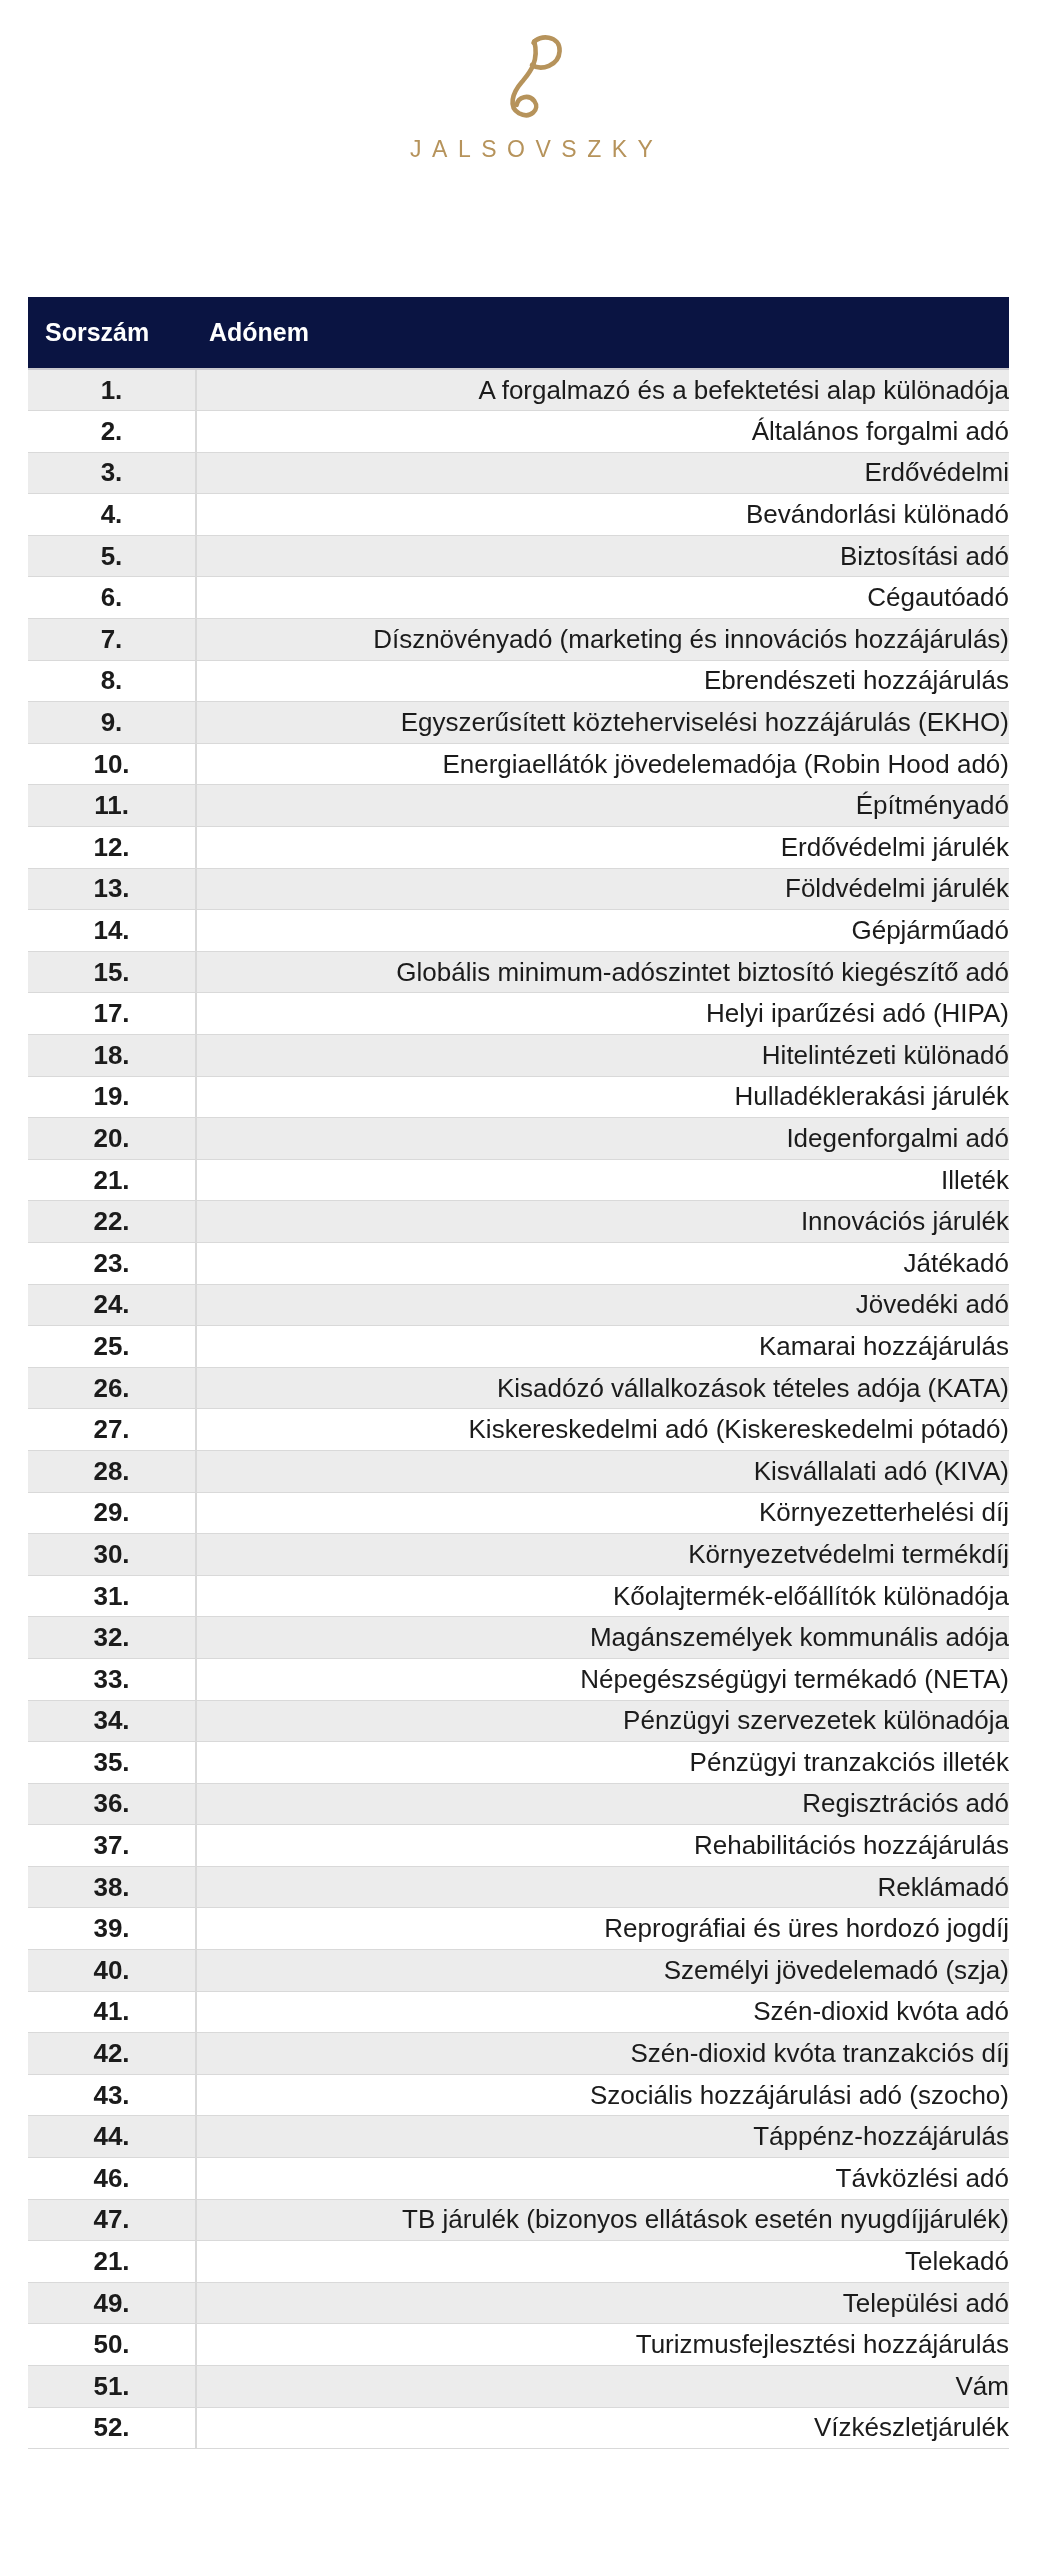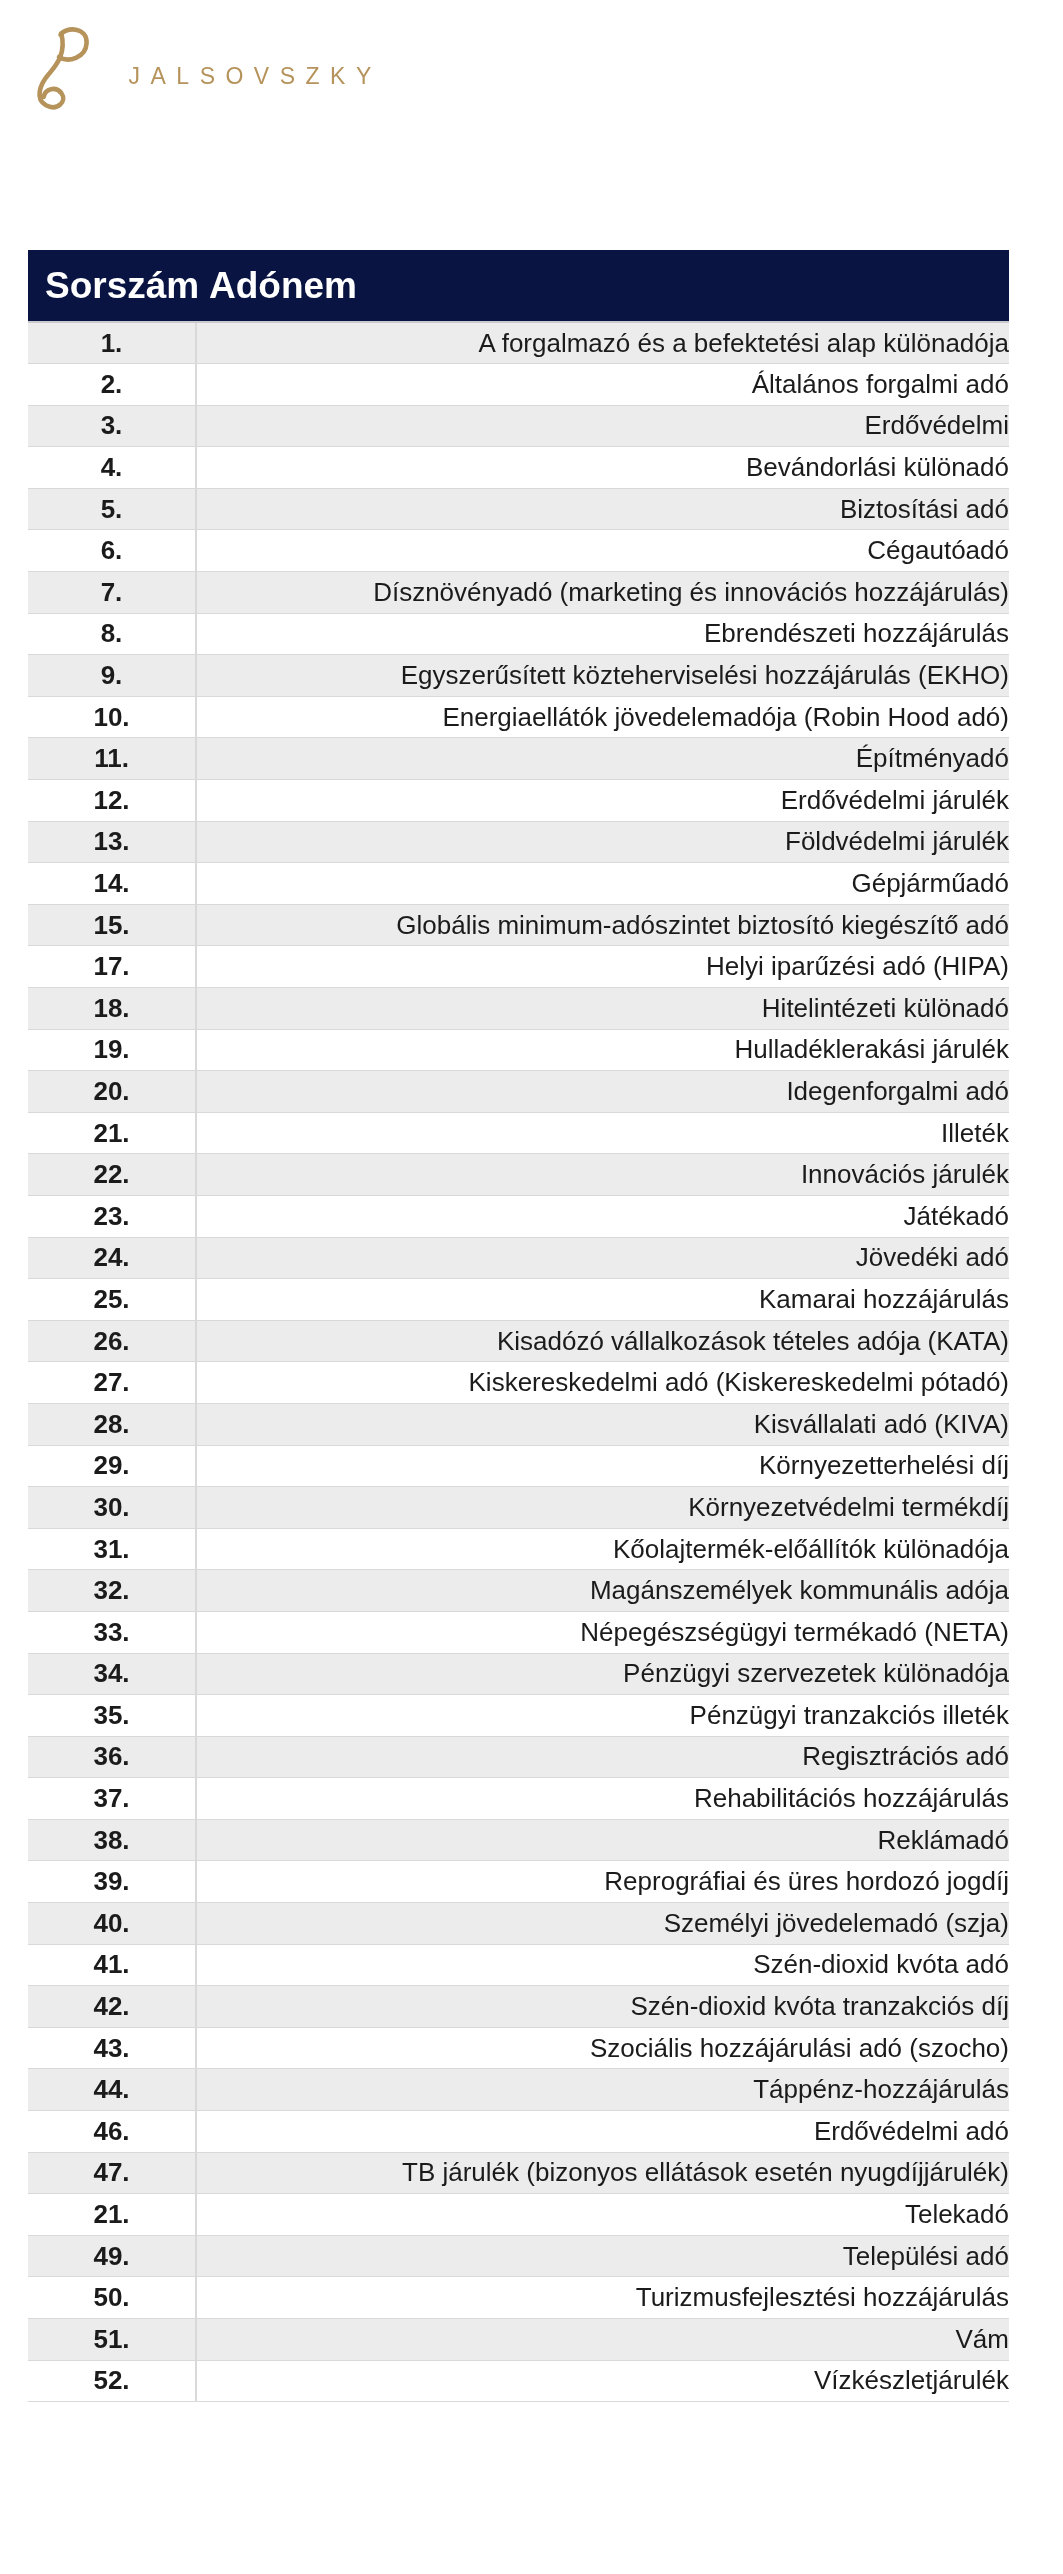--- a/index.html
+++ b/index.html
@@ -16,22 +16,23 @@
   html,body{margin:0;padding:0;}
   body{
     width:1063px;
     height:2574px;
     background:#fff;
     font-family:"Liberation Sans", sans-serif;
     color:var(--text);
     position:relative;
   }
   .logo-block{
-    padding-top:24px;
+    padding-top:32px;
     display:flex;
+    flex-direction:column;
     align-items:center;
   }
   .monogram{
     width:118px;
     height:92px;
     display:block;
   }
   .wordmark{
     margin-top:12px;
     font-size:23px;
@@ -45,21 +46,21 @@
     border-collapse:collapse;
     table-layout:fixed;
     margin-top:134px;
     margin-left:28px;
     width:981px;
   }
   .tax-table thead th{
     height:72px;
     background:var(--header_bg);
     color:var(--header_text);
-    font-size:37px;
+    font-size:25px;
     font-weight:700;
     text-align:left;
     vertical-align:middle;
     border-bottom:2px solid var(--header_border);
     padding:8px;
   }
   .tax-table thead th.col-num{
     width:168px;
     padding-left:17px;
   }
@@ -275,21 +276,21 @@
       <tr>
         <td class="num">43.</td>
         <td class="name">Szociális hozzájárulási adó (szocho)</td>
       </tr>
       <tr>
         <td class="num">44.</td>
         <td class="name">Táppénz-hozzájárulás</td>
       </tr>
       <tr>
         <td class="num">46.</td>
-        <td class="name">Erdővédelmi adó</td>
+        <td class="name">Távközlési adó</td>
       </tr>
       <tr>
         <td class="num">47.</td>
         <td class="name">TB járulék (bizonyos ellátások esetén nyugdíjjárulék)</td>
       </tr>
       <tr>
         <td class="num">21.</td>
         <td class="name">Telekadó</td>
       </tr>
       <tr>

